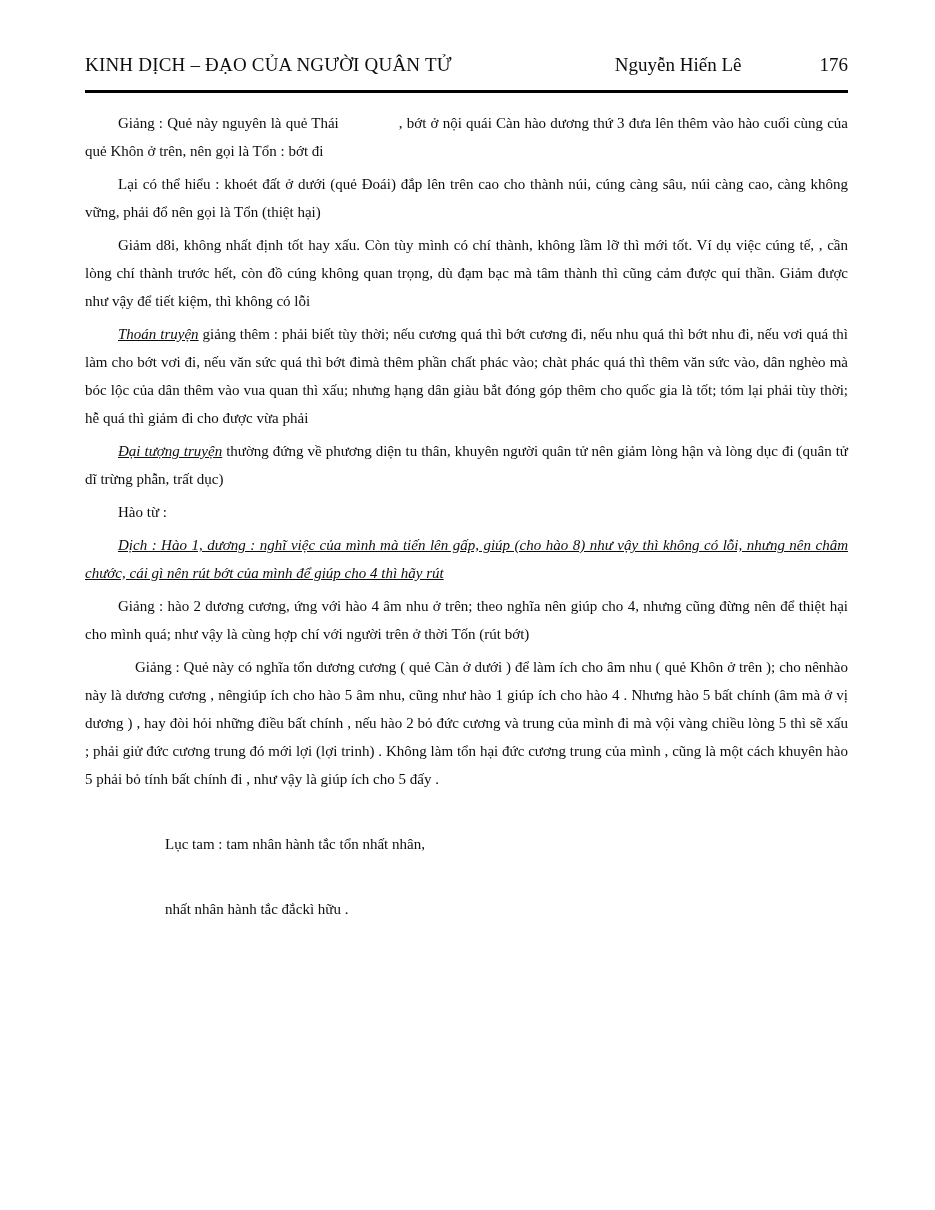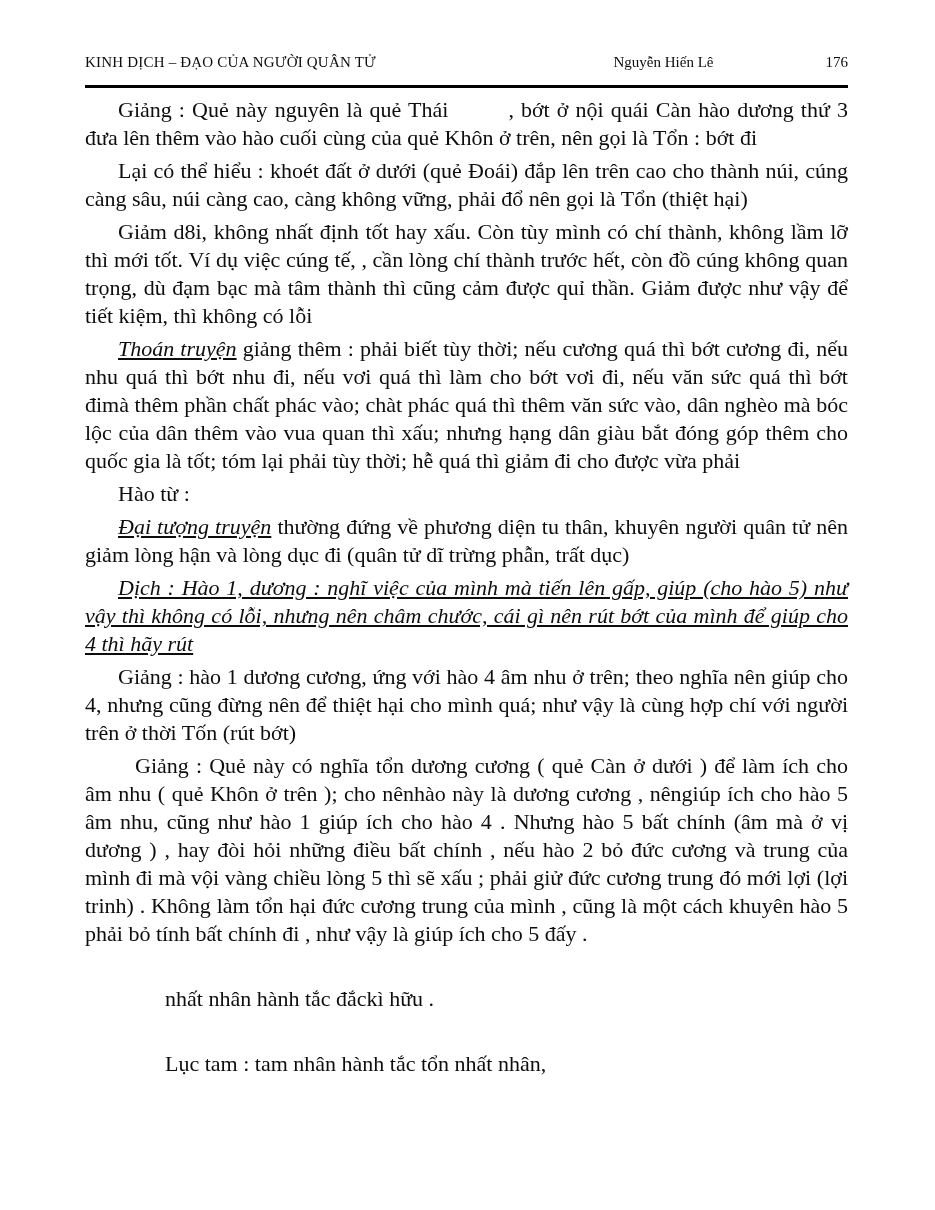--- a/index.html
+++ b/index.html
@@ -15,39 +15,39 @@
     color: #0d0d0d;
     font-family: "Liberation Serif", "DejaVu Serif", serif;
     box-sizing: border-box;
     padding: 54px 87px 40px 85px;
     overflow: hidden;
   }
   .page-header {
     display: flex;
     justify-content: space-between;
     align-items: baseline;
-    font-size: 15px;
+    font-size: 19px;
     white-space: nowrap;
   }
   .page-header .book-title {
     letter-spacing: 0.2px;
   }
   .page-header .right-group {
     display: flex;
     align-items: center;
-    gap: 112px;
+    gap: 78px;
   }
   .header-rule {
     border: none;
     border-top: 3px solid #000000;
     margin: 14px 0 0 0;
   }
   .content {
-    margin-top: 8px;
-    font-size: 22px;
+    margin-top: 16px;
+    font-size: 15px;
     line-height: 28px;
     text-align: justify;
   }
   .content p {
     margin: 5px 0;
   }
   .content p.indent-normal { text-indent: 33px; }
   .content p.indent-deep   { text-indent: 50px; }
   .content p.indent-block  { text-indent: 80px; text-align: left; }
   .content .italic { font-style: italic; text-decoration: underline; }
@@ -69,22 +69,22 @@
     </span>
   </div>
 
   <hr class="header-rule">
 
   <div class="content" id="content">
       <p class="indent-normal"><span>Giảng : Quẻ này nguyên là quẻ Thái</span><span class="hexagram-spacer"></span><span>, bớt ở nội quái Càn hào dương thứ 3 đưa lên thêm vào hào cuối cùng của quẻ Khôn ở trên, nên gọi là Tổn : bớt đi</span></p>
       <p class="indent-normal"><span>Lại có thể hiểu : khoét đất ở dưới (quẻ Đoái) đắp lên trên cao cho thành núi, cúng càng sâu, núi càng cao, càng không vững, phải đổ nên gọi là Tổn (thiệt hại)</span></p>
       <p class="indent-normal"><span>Giảm d8i, không nhất định tốt hay xấu. Còn tùy mình có chí thành, không lầm lỡ thì mới tốt. Ví dụ việc cúng tế, , cần lòng chí thành trước hết, còn đồ cúng không quan trọng, dù đạm bạc mà tâm thành thì cũng cảm được quỉ thần. Giảm được như vậy để tiết kiệm, thì không có lỗi</span></p>
       <p class="indent-normal"><span class="italic">Thoán truyện</span><span> giảng thêm : phải biết tùy thời; nếu cương quá thì bớt cương đi, nếu nhu quá thì bớt nhu đi, nếu vơi quá thì làm cho bớt vơi đi, nếu văn sức quá thì bớt đimà thêm phần chất phác vào; chàt phác quá thì thêm văn sức vào, dân nghèo mà bóc lộc của dân thêm vào vua quan thì xấu; nhưng hạng dân giàu bắt đóng góp thêm cho quốc gia là tốt; tóm lại phải tùy thời; hễ quá thì giảm đi cho được vừa phải</span></p>
+      <p class="indent-normal"><span class="italic">Đại tượng truyện</span><span> thường đứng về phương diện tu thân, khuyên người quân tử nên giảm lòng hận và lòng dục đi (quân tử dĩ trừng phẫn, trất dục)</span></p>
       <p class="indent-normal"><span>Hào từ :</span></p>
-      <p class="indent-normal"><span class="italic">Đại tượng truyện</span><span> thường đứng về phương diện tu thân, khuyên người quân tử nên giảm lòng hận và lòng dục đi (quân tử dĩ trừng phẫn, trất dục)</span></p>
-      <p class="indent-normal"><span class="italic">Dịch : Hào 1, dương : nghĩ việc của mình mà tiến lên gấp, giúp (cho hào 5) như vậy thì không có lỗi, nhưng nên châm chước, cái gì nên rút bớt của mình để giúp cho 4 thì hãy rút</span></p>
-      <p class="indent-normal"><span>Giảng : hào 1 dương cương, ứng với hào 4 âm nhu ở trên; theo nghĩa nên giúp cho 4, nhưng cũng đừng nên để thiệt hại cho mình quá; như vậy là cùng hợp chí với người trên ở thời Tốn (rút bớt)</span></p>
+      <p class="indent-normal"><span class="italic">Dịch : Hào 1, dương : nghĩ việc của mình mà tiến lên gấp, giúp (cho hào 8) như vậy thì không có lỗi, nhưng nên châm chước, cái gì nên rút bớt của mình để giúp cho 4 thì hãy rút</span></p>
+      <p class="indent-normal"><span>Giảng : hào 2 dương cương, ứng với hào 4 âm nhu ở trên; theo nghĩa nên giúp cho 4, nhưng cũng đừng nên để thiệt hại cho mình quá; như vậy là cùng hợp chí với người trên ở thời Tốn (rút bớt)</span></p>
       <p class="indent-deep"><span>Giảng : Quẻ này có nghĩa tổn dương cương ( quẻ Càn ở dưới ) để làm ích cho âm nhu ( quẻ Khôn ở trên ); cho nênhào này là dương cương , nêngiúp ích cho hào 5 âm nhu, cũng như hào 1 giúp ích cho hào 4 . Nhưng hào 5 bất chính (âm mà ở vị dương ) , hay đòi hỏi những điều bất chính , nếu hào 2 bỏ đức cương và trung của mình đi mà vội vàng chiều lòng 5 thì sẽ xấu ; phải giử đức cương trung đó mới lợi (lợi trinh) . Không làm tổn hại đức cương trung của mình , cũng là một cách khuyên hào 5 phải bỏ tính bất chính đi , như vậy là giúp ích cho 5 đấy .</span></p>
+      <p class="indent-block" style="margin-top: 37px;"><span>Lục tam : tam nhân hành tắc tổn nhất nhân,</span></p>
       <p class="indent-block" style="margin-top: 37px;"><span>nhất nhân hành tắc đắckì hữu .</span></p>
-      <p class="indent-block" style="margin-top: 37px;"><span>Lục tam : tam nhân hành tắc tổn nhất nhân,</span></p>
     </div>
 
 </div>
 
 </body></html>

